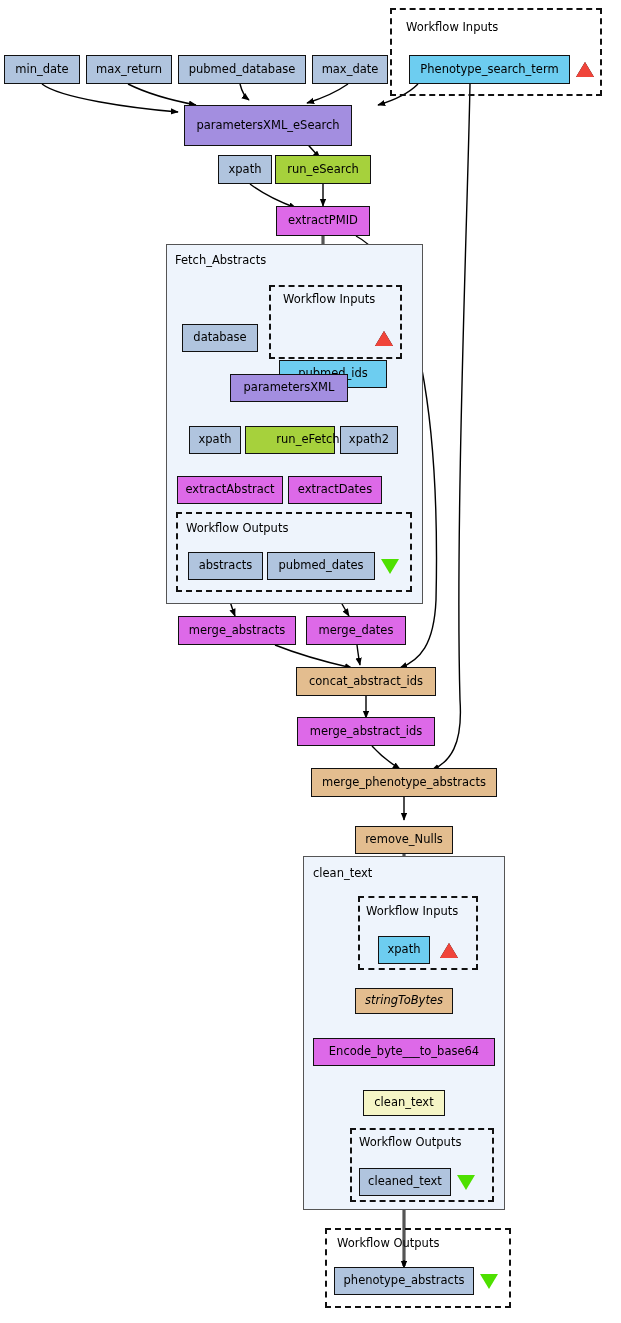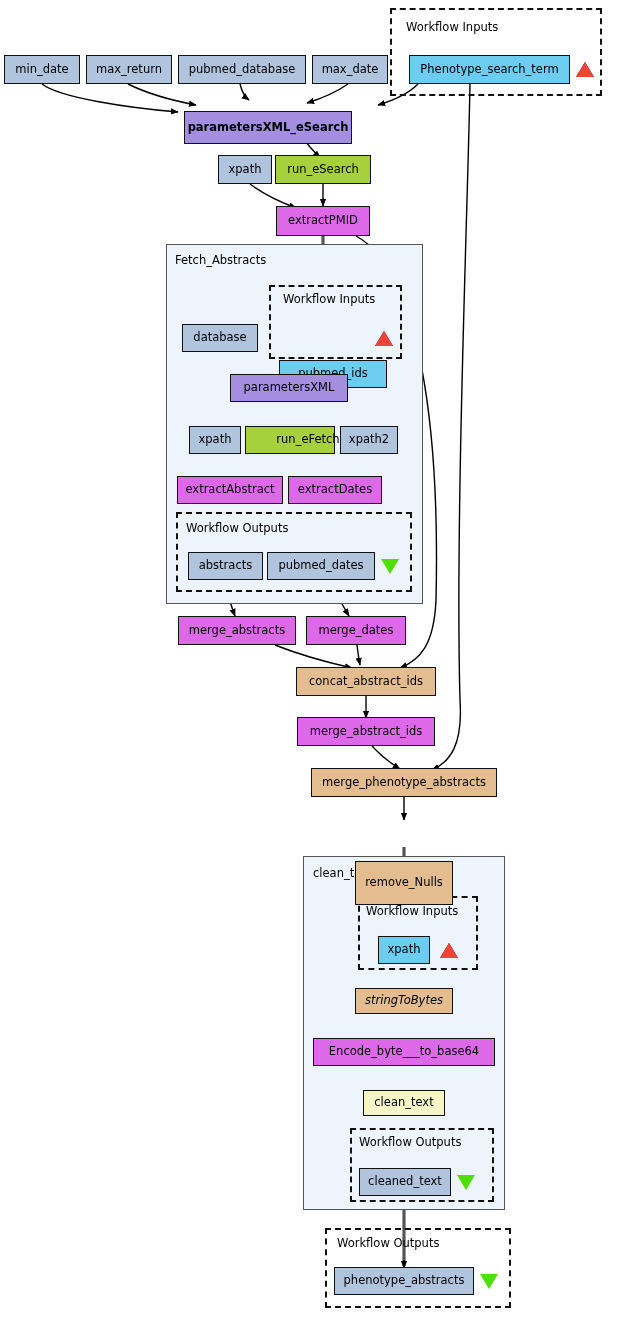--- a/index.html
+++ b/index.html
@@ -152,21 +152,21 @@
 
   <div class="node n-steel" style="left:86px;top:55px;width:86px;height:29px;">max_return</div>
 
   <div class="node n-steel" style="left:178px;top:55px;width:128px;height:29px;">pubmed_database</div>
 
   <div class="node n-steel" style="left:312px;top:55px;width:76px;height:29px;">max_date</div>
 
   <div class="node n-cyan" style="left:409px;top:55px;width:161px;height:29px;">Phenotype_search_term</div>
   <div class="tri tri-up" style="left:576px;top:62px;"></div>
 
-  <div class="node n-purple" style="left:184px;top:111px;width:168px;height:33px;font-weight:bold;">parametersXML_eSearch</div>
+  <div class="node n-purple" style="left:184px;top:105px;width:168px;height:41px;">parametersXML_eSearch</div>
 
   <div class="node n-steel" style="left:218px;top:155px;width:54px;height:29px;">xpath</div>
 
   <div class="node n-green" style="left:275px;top:155px;width:96px;height:29px;">run_eSearch</div>
 
   <div class="node n-magenta" style="left:276px;top:206px;width:94px;height:30px;">extractPMID</div>
 
   <div class="node n-steel" style="left:182px;top:324px;width:76px;height:28px;">database</div>
 
   <div class="node n-cyan" style="left:279px;top:324px;width:108px;height:28px;margin-top:36px;">pubmed_ids</div>
@@ -192,21 +192,21 @@
   <div class="node n-magenta" style="left:178px;top:616px;width:118px;height:29px;">merge_abstracts</div>
 
   <div class="node n-magenta" style="left:306px;top:616px;width:100px;height:29px;">merge_dates</div>
 
   <div class="node n-tan" style="left:296px;top:667px;width:140px;height:29px;">concat_abstract_ids</div>
 
   <div class="node n-magenta" style="left:297px;top:717px;width:138px;height:29px;">merge_abstract_ids</div>
 
   <div class="node n-tan" style="left:311px;top:768px;width:186px;height:29px;">merge_phenotype_abstracts</div>
 
-  <div class="node n-tan" style="left:355px;top:861px;width:98px;height:44px;">remove_Nulls</div>
+  <div class="node n-tan" style="left:355px;top:826px;width:98px;height:28px;">remove_Nulls</div>
 
   <div class="node n-cyan" style="left:378px;top:936px;width:52px;height:28px;">xpath</div>
   <div class="tri tri-up" style="left:440px;top:943px;"></div>
 
   <div class="node n-tan" style="left:355px;top:988px;width:98px;height:26px;font-style:italic;">stringToBytes</div>
 
   <div class="node n-magenta" style="left:313px;top:1038px;width:182px;height:28px;">Encode_byte___to_base64</div>
 
   <div class="node n-cream" style="left:363px;top:1090px;width:82px;height:26px;">clean_text</div>
 

